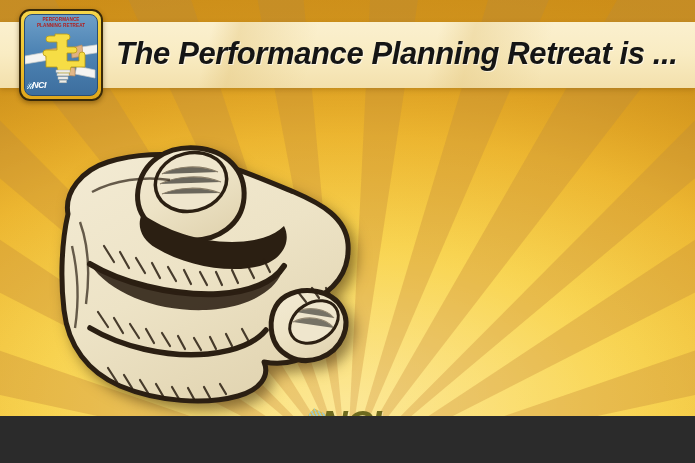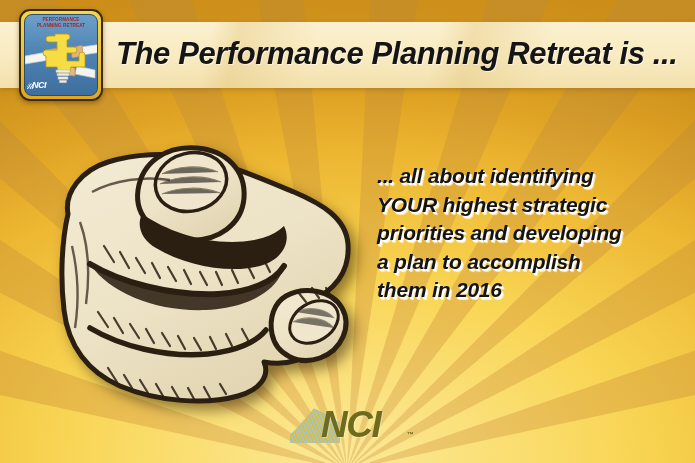--- a/index.html
+++ b/index.html
@@ -7,21 +7,21 @@
     padding: 0;
     background: #2b2b2b;
   }
   body {
     font-family: "Liberation Sans", sans-serif;
   }
 
   #slide {
     position: relative;
     width: 695px;
-    height: 463px;
+    height: 416px;
     overflow: hidden;
     background: #F5C432;
   }
 
   
   #sunburst {
     position: absolute;
     inset: 0;
     background: radial-gradient(ellipse 120% 110% at 50% 100%,
                   #FBE27A 0%, #F9D34A 38%, #F3B62C 72%, #E9A51F 100%);
@@ -368,27 +368,20 @@
       </g>
 
       <g fill="none" stroke="#2B1F12" stroke-width="2.4" opacity="0.7">
         <path d="M34 126 C 42 148, 44 178, 40 208"></path>
         <path d="M26 150 C 32 176, 33 206, 29 232"></path>
         <path d="M46 96 C 68 84, 98 80, 124 84"></path>
       </g>
     </svg>
   </div>
 
-  <div id="body-copy">
-    <span class="ln">... all about identifying</span>
-    <span class="ln">YOUR highest strategic</span>
-    <span class="ln">priorities and developing</span>
-    <span class="ln">a plan to accomplish</span>
-    <span class="ln">them in 2016</span>
-  </div>
 
   <div id="footer-logo">
     <div id="footer-swoosh"></div>
     <div id="footer-nci">NCI</div>
     <div id="footer-tm">™</div>
   </div>
 
 </div>
 
 </body></html>

